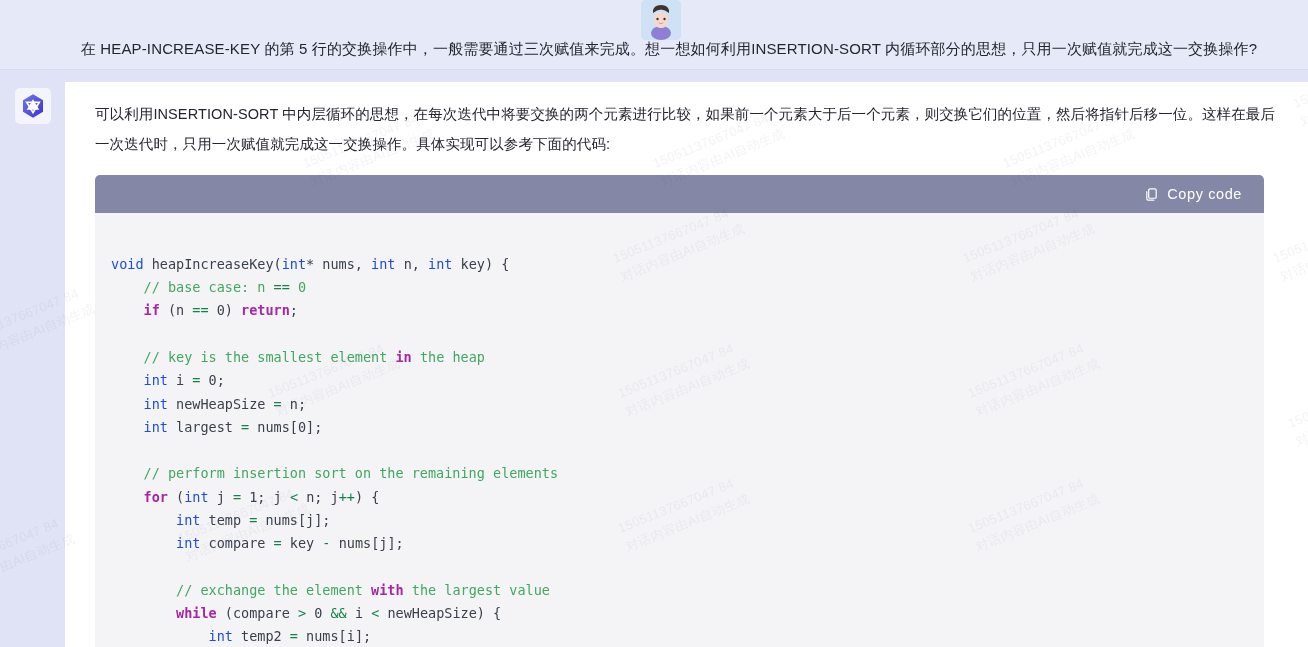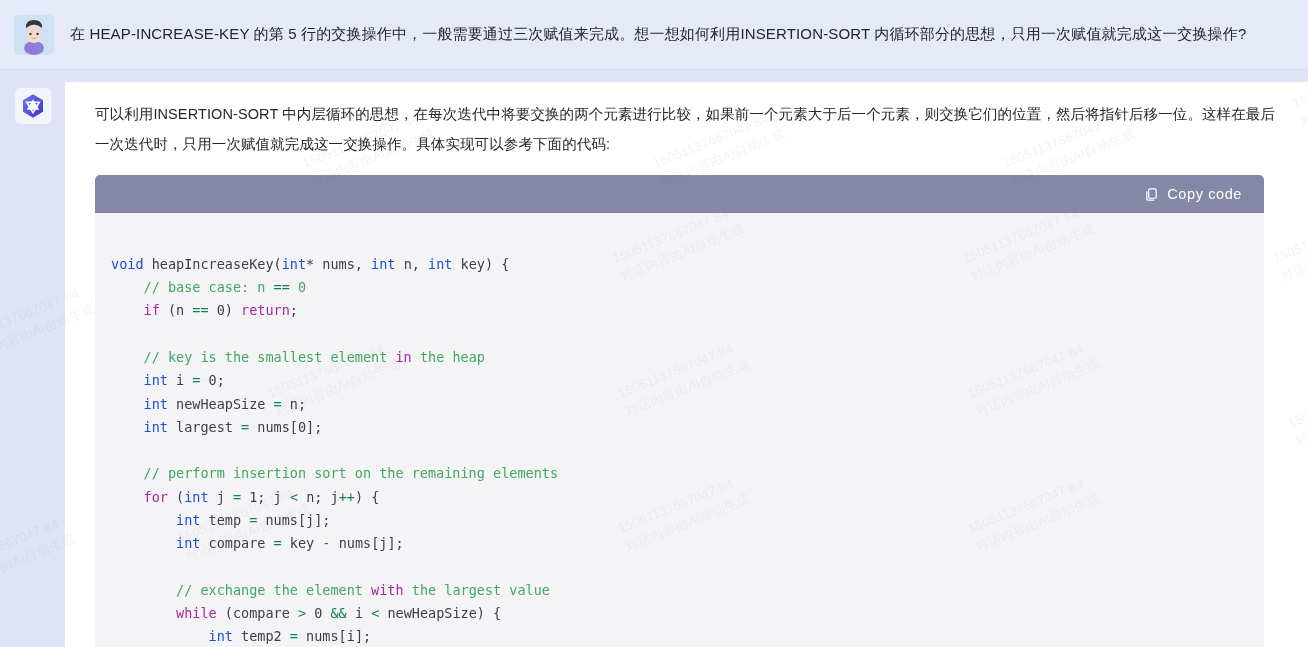--- a/index.html
+++ b/index.html
@@ -40,20 +40,21 @@
   .user-row {
     position: relative;
     z-index: 2;
     height: 70px;
     background: #e6eaf8;
     display: flex;
     align-items: center;
     padding-left: 14px;
     box-sizing: border-box;
     border-bottom: 1px solid #d7dcf0;
+    flex-direction: column;
   }
   .avatar-user {
     width: 40px;
     height: 40px;
     border-radius: 5px;
     background: #cfe1f5;
     flex: 0 0 40px;
     overflow: hidden;
     position: relative;
   }
@@ -145,21 +146,21 @@
     font-size: 13.5px;
     line-height: 23.3px;
     color: #3a3f4b;
     white-space: pre;
     min-height: 420px;
   }
   .code-body .ln { display: block; min-height: 23.3px; }
 
   
   .cmt  { color: #41a85f; }
-  .kw   { color: #a626a4; }
+  .kw   { color: #a626a4; font-weight: bold; }
   .op   { color: #11824a; }
   .typ  { color: #1d4ed8; }
 </style>
 </head>
 <body>
 
 <div class="watermark-layer">
   <div class="wm" style="left:-40px; top:330px;">
     <div>15051137667047 84</div>
     <div>对话内容由AI自动生成</div>

